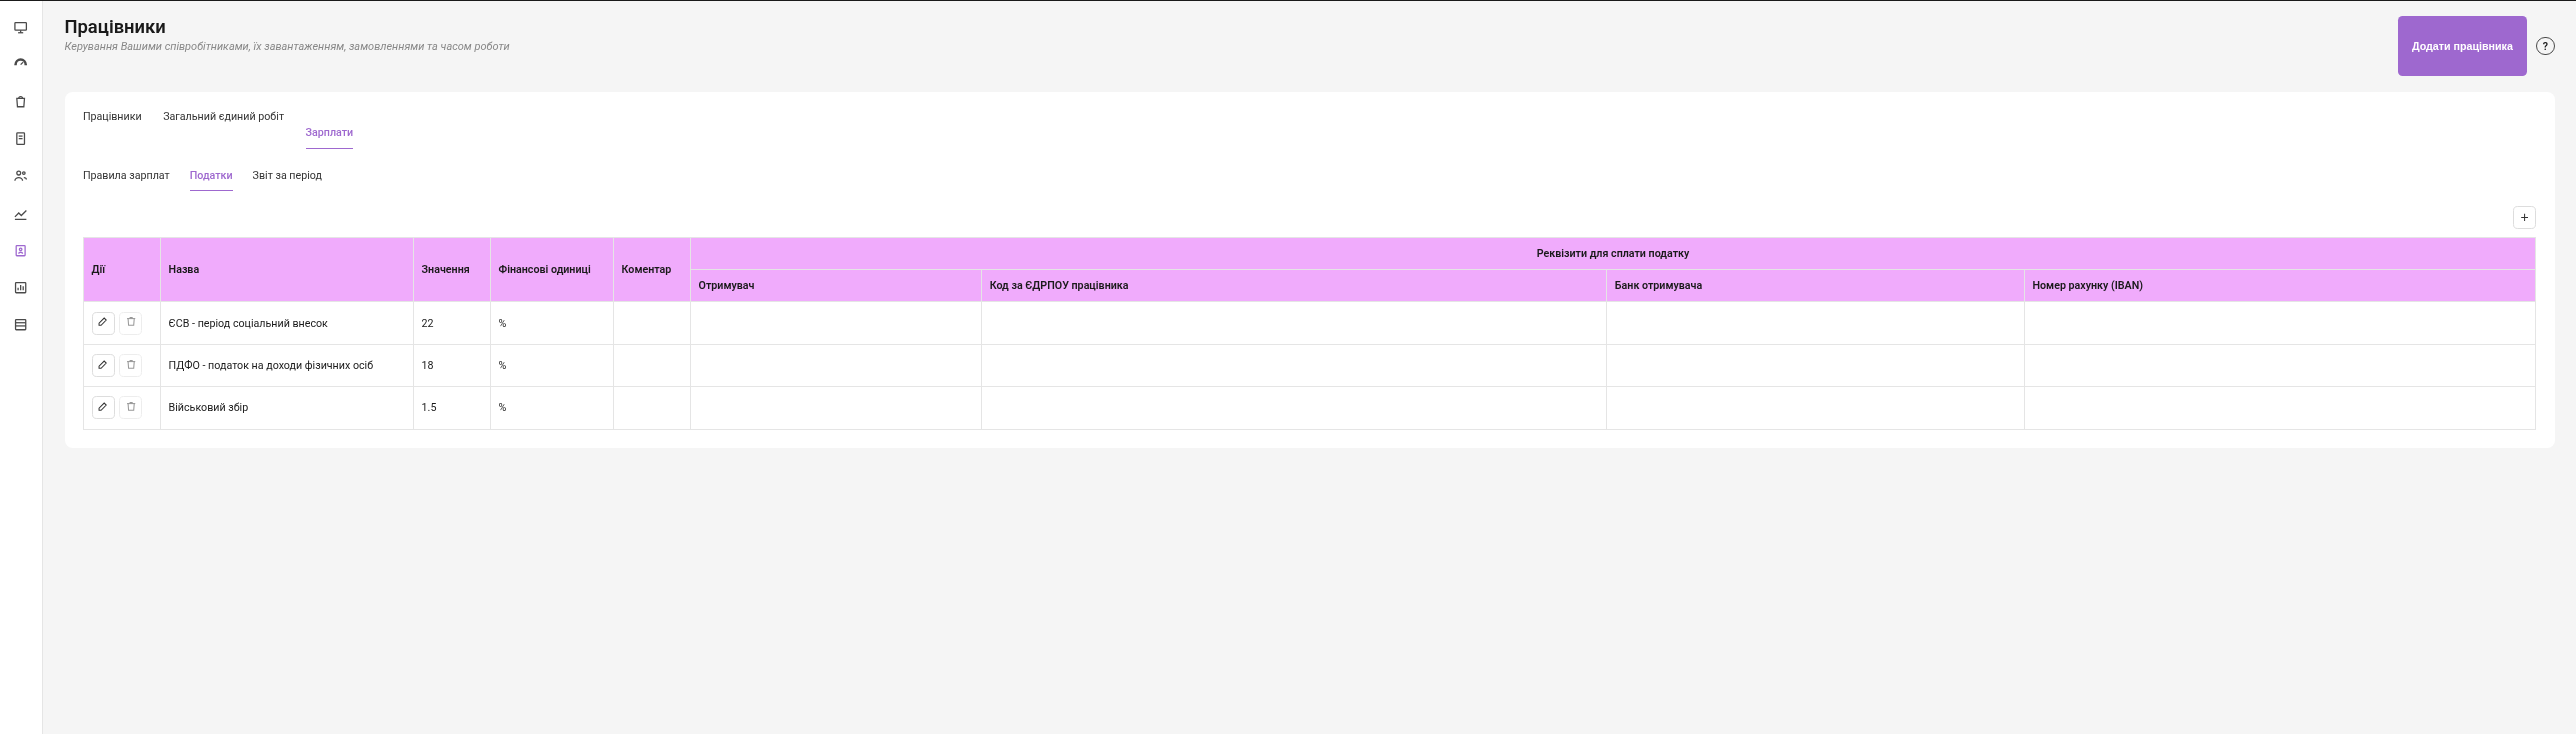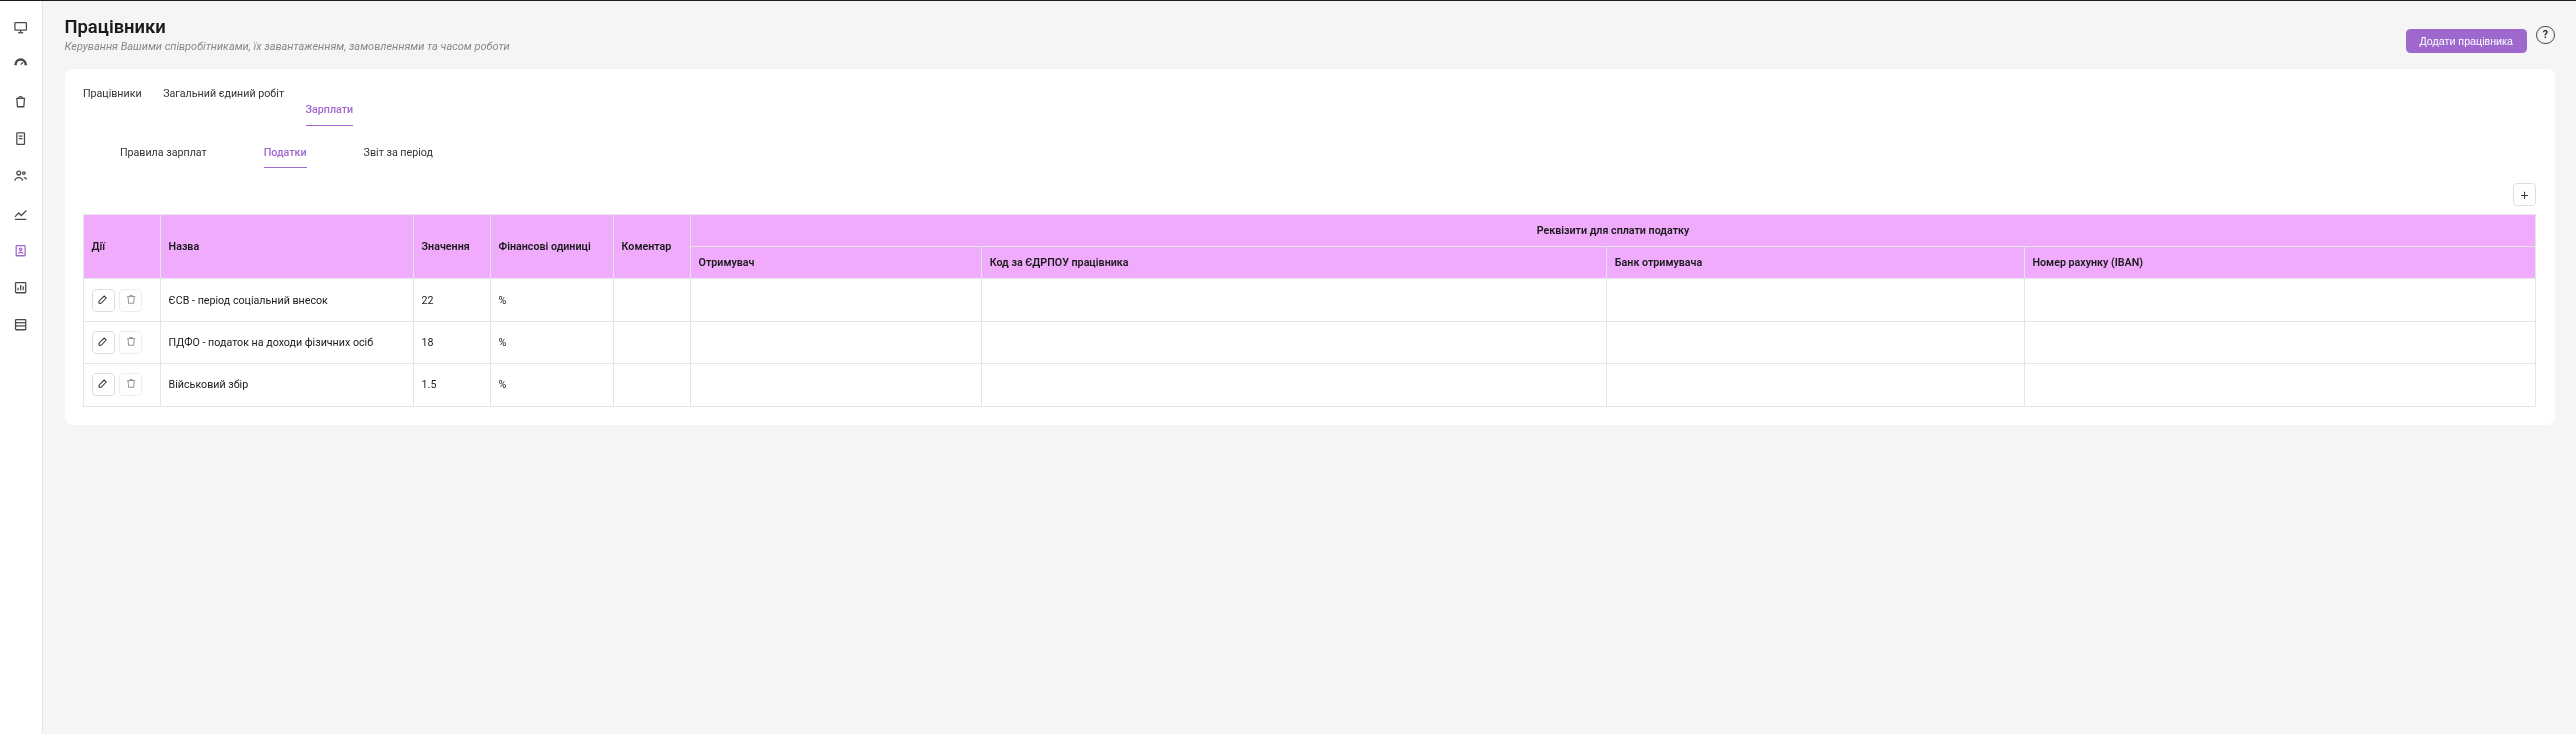--- a/index.html
+++ b/index.html
@@ -44,26 +44,25 @@
       align-items: flex-start;
       margin-bottom: 15.3px;
     }
     .page-title { font-size: 18.4px; font-weight: 600; margin-bottom: 3.1px; }
     .page-subtitle { font-size: 11px; color: #888; font-style: italic; }
     .header-actions { display: flex; align-items: center; gap: 9.2px; }
     .btn-primary {
       background: #9e68cf;
       color: #fff;
       border: none;
-      padding: 6px 14px;
+      padding: 24px 14px;
       font-size: 10.7px;
       border-radius: 4.6px;
       cursor: pointer;
-      font-weight: 400;
-      margin-top: 13px;
+      font-weight: 700;
     }
     .help-icon {
       width: 18.4px;
       height: 18.4px;
       border: 1.5px solid #4a4a4a;
       border-radius: 50%;
       display: flex;
       align-items: center;
       justify-content: center;
       font-size: 10.7px;
@@ -98,21 +97,20 @@
       display: flex;
       gap: 20px;
       margin-bottom: 15.3px;
     }
     .subtab {
       padding: 4.6px 0 7.7px;
       font-size: 10.7px;
       cursor: pointer;
       border-bottom: 1.5px solid transparent;
       color: #333;
-      margin-left: 37px;
     }
     .subtab.active {
       color: #9e68cf;
       border-bottom-color: #9e68cf;
       font-weight: 500;
     }
     .table-toolbar {
       display: flex;
       justify-content: flex-end;
       margin-bottom: 7.7px;

